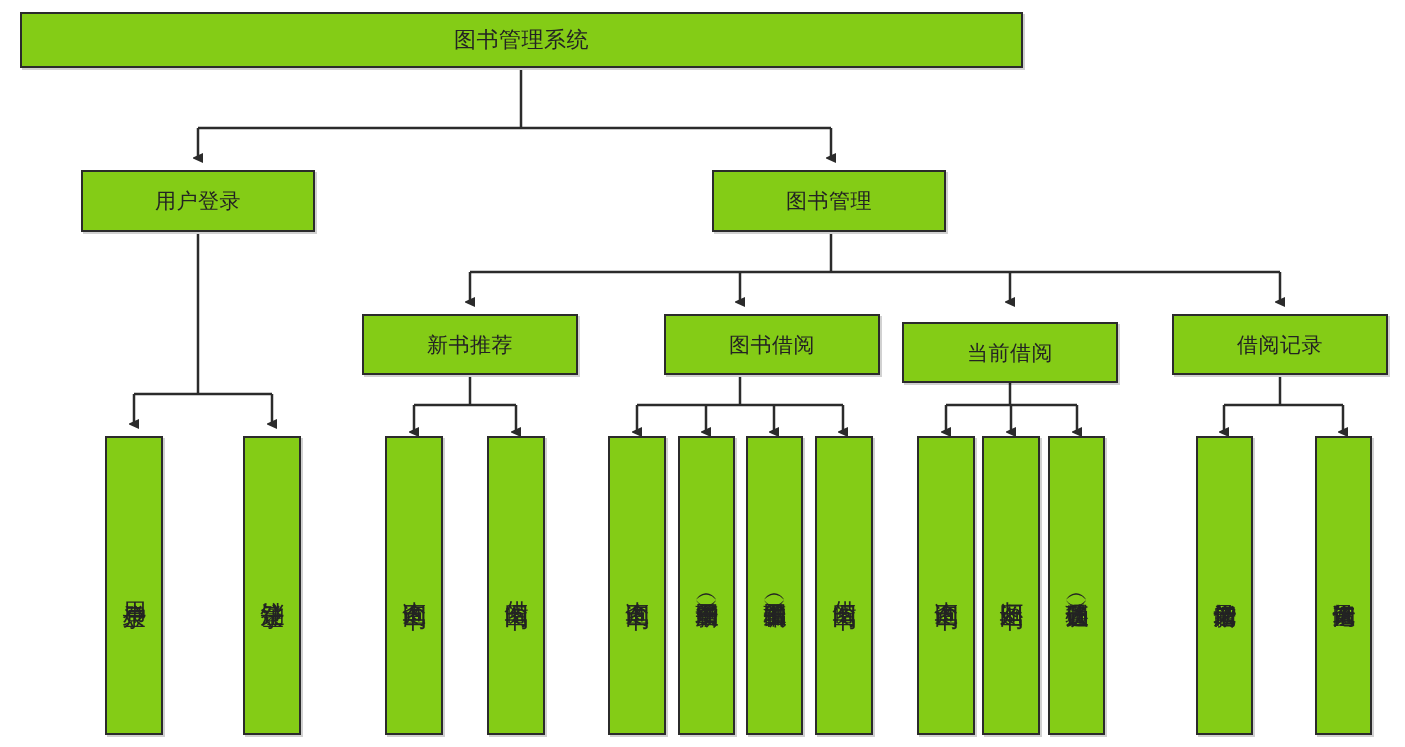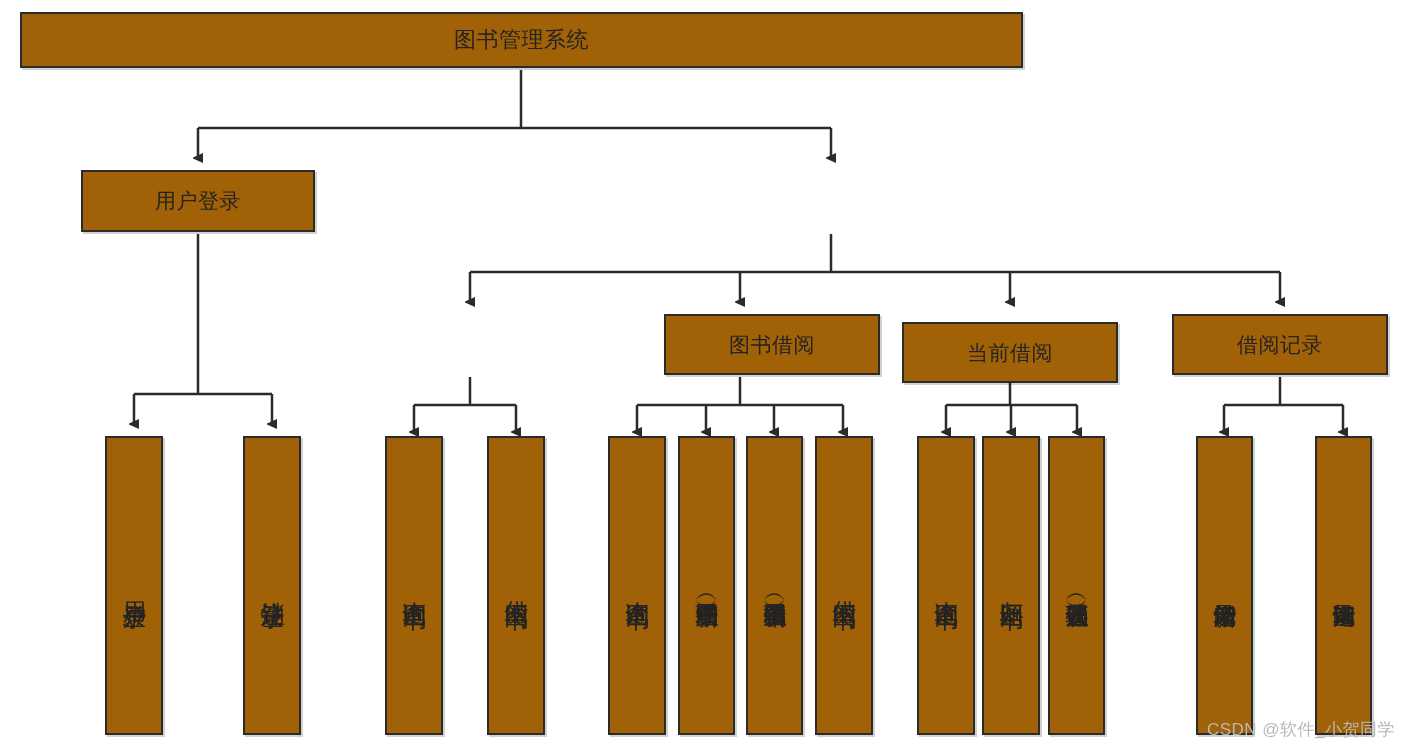--- a/index.html
+++ b/index.html
@@ -22,21 +22,21 @@
     position: absolute;
     left: 0;
     top: 0;
     width: 1405px;
     height: 747px;
     pointer-events: none;
   }
   .node {
     position: absolute;
     box-sizing: border-box;
-    background: #a16207;
+    background: #84cc16;
     border: 2px solid #2b2b2b;
     display: flex;
     align-items: center;
     justify-content: center;
     color: #222222;
     z-index: 2;
     box-shadow: 2px 2px 0 rgba(0,0,0,0.18);
   }
   .node .label {
     display: block;
@@ -138,21 +138,27 @@
     </g>
   </svg>
 
   <div class="node horiz root" style="left:20px; top:12px; width:1003px; height:56px;">
     <span class="label">图书管理系统</span>
   </div>
 
   <div class="node horiz" style="left:81px; top:170px; width:234px; height:62px;">
     <span class="label">用户登录</span>
   </div>
-
+  <div class="node horiz" style="left:712px; top:170px; width:234px; height:62px;">
+    <span class="label">图书管理</span>
+  </div>
+
+  <div class="node horiz" style="left:362px; top:314px; width:216px; height:61px;">
+    <span class="label">新书推荐</span>
+  </div>
   <div class="node horiz" style="left:632px; top:314px; width:216px; height:61px;margin-left:32px;">
     <span class="label">图书借阅</span>
   </div>
   <div class="node horiz" style="left:902px; top:314px; width:216px; height:61px;margin-top:8px;">
     <span class="label">当前借阅</span>
   </div>
   <div class="node horiz" style="left:1172px; top:314px; width:216px; height:61px;">
     <span class="label">借阅记录</span>
   </div>
 
@@ -193,15 +199,14 @@
     <span class="label">确认归还（管理员）</span>
   </div>
 
   <div class="node vert tight" style="left:1196px; top:436px; width:57px; height:299px;">
     <span class="label">新增借阅记录</span>
   </div>
   <div class="node vert tight" style="left:1315px; top:436px; width:57px; height:299px;">
     <span class="label">查询借阅记录</span>
   </div>
 
-  <div id="watermark">CSDN @软件_小贺同学</div>
 
 </div>
 
 </body></html>

